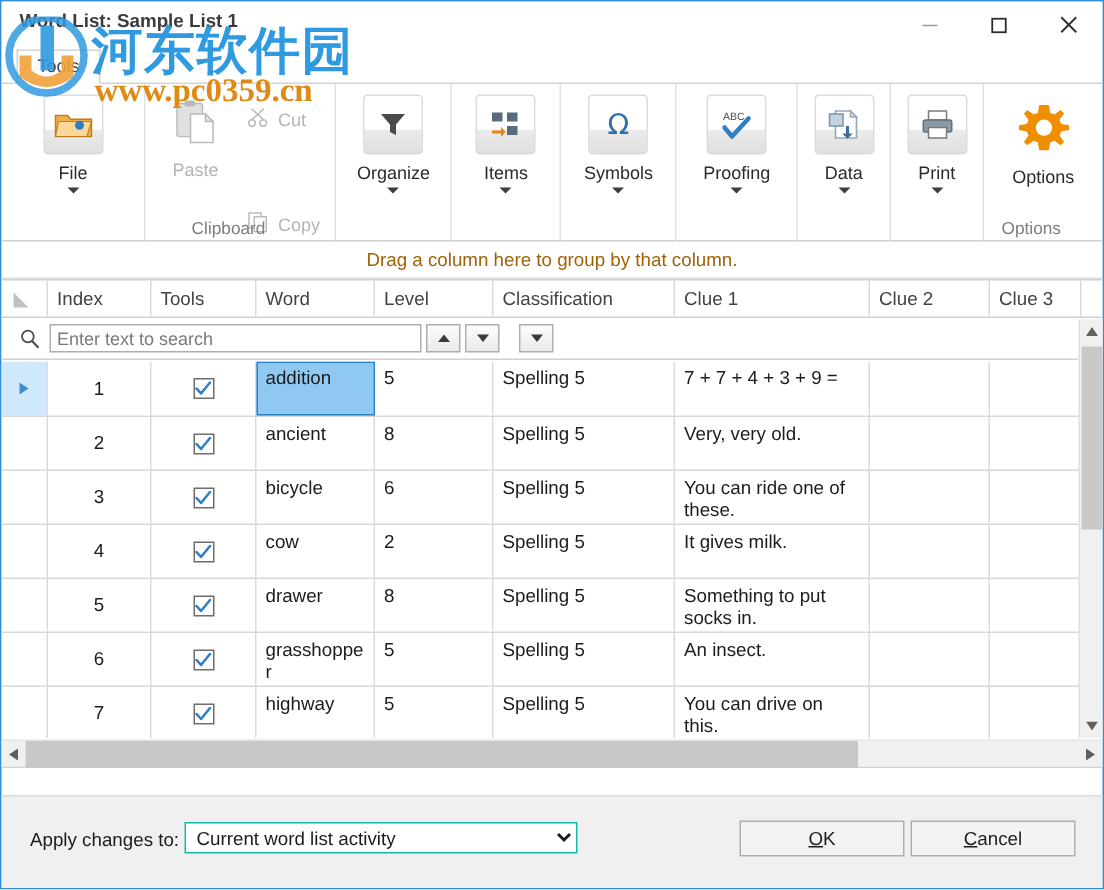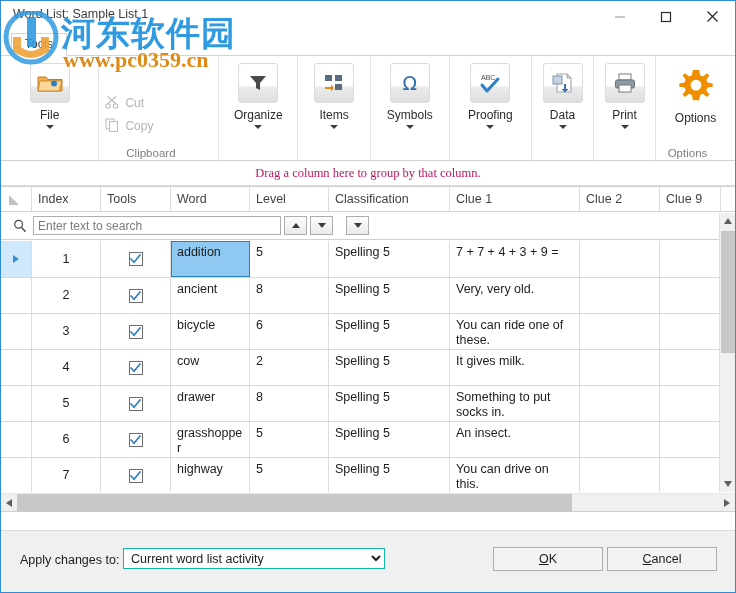--- a/index.html
+++ b/index.html
@@ -18,21 +18,21 @@
     border: 1px solid #2f8ddc;
     background: #ffffff;
     overflow: hidden;
   }
 
   
   #titlebar {
     position: relative;
     height: 31px;
     background: #ffffff;
-    display: flex; align-items: flex-start;
+    display: flex; align-items: flex-start; font-weight: bold;
   }
   #title-text {
     padding: 6px 0 0 12px;
     font-size: 12.5px;
     color: #3c3c3c;
     white-space: nowrap;
   }
   #win-controls {
     position: absolute; right: 0; top: 0;
     display: flex; height: 31px;
@@ -116,39 +116,38 @@
     border-top: 4px solid #3c3c3c;
   }
   
   .clip-wrap { display: flex; padding-top: 6px; }
   .paste-btn {
     width: 62px;
     display: flex; flex-direction: column; align-items: center;
     cursor: default;
   }
   .paste-label { font-size: 12px; color: #b4b4b4; margin-top: 4px; }
-  .clip-small-col { display: flex; flex-direction: column; justify-content: center; padding-top: 6px; }
+  .clip-small-col { display: flex; flex-direction: column; justify-content: space-between; padding-top: 6px; }
   .clip-small {
     display: flex; align-items: center; gap: 6px;
     padding: 3px 8px 3px 4px;
     font-size: 12px;
     color: #b4b4b4;
     cursor: default;
   }
   .options-btn { width: 78px; padding-top: 10px; }
 
   
   #grouppanel {
     height: 25px;
     background: #ffffff;
     border-bottom: 1px solid #dfdfdf;
     display: flex; align-items: center; justify-content: center;
     font-size: 12.5px;
-    color: #be185d;
-    font-family: Liberation Serif, serif;
+    color: #a16207;
   }
 
   
   #gridwrap {
     position: relative;
     height: 326px;
     background: #ffffff;
     border-bottom: 1px solid #cfcfcf;
   }
   #headerrow {
@@ -371,20 +370,31 @@
             <circle cx="17" cy="11.5" r="3" fill="#2f7fc6"></circle>
           </svg>
         </div>
         <div class="rlabel">File</div>
         <div class="rcaret"></div>
       </div>
     </div>
 
     <div class="rgroup" style="width:127px;">
       <div class="clip-wrap">
+        <div class="paste-btn">
+          <div class="ricon plain">
+            <svg width="30" height="32" viewBox="0 0 30 32">
+              <rect x="3" y="3" width="17" height="22" rx="1.5" fill="#e0e0e0" stroke="#bdbdbd" stroke-width="1"></rect>
+              <rect x="8" y="1" width="7" height="4" rx="1" fill="#b9b9b9"></rect>
+              <path d="M12 10 L22 10 L27 15 L27 29 L12 29 Z" fill="#ffffff" stroke="#b9b9b9" stroke-width="1"></path>
+              <path d="M22 10 L22 15 L27 15 Z" fill="#e6e6e6" stroke="#b9b9b9" stroke-width="1"></path>
+            </svg>
+          </div>
+          <div class="paste-label">Paste</div>
+        </div>
         <div class="clip-small-col">
           <div class="clip-small">
             <span>
               <svg width="14" height="14" viewBox="0 0 14 14">
                 <circle cx="3" cy="11" r="2.2" fill="none" stroke="#bcbcbc" stroke-width="1.1"></circle>
                 <circle cx="10.5" cy="11" r="2.2" fill="none" stroke="#bcbcbc" stroke-width="1.1"></circle>
                 <line x1="2.6" y1="9" x2="11" y2="1.5" stroke="#bcbcbc" stroke-width="1.1"></line>
                 <line x1="11" y1="9" x2="2.6" y2="1.5" stroke="#bcbcbc" stroke-width="1.1"></line>
               </svg>
             </span>
@@ -511,21 +521,21 @@
             <path d="M2 2 L12 12 L2 12 Z" fill="#c2c2c2"></path>
           </svg>
         </div>
         <div class="hcell" style="width: 69px; flex: 0 0 69px;">Index</div>
         <div class="hcell" style="width: 70px; flex: 0 0 70px;">Tools</div>
         <div class="hcell" style="width: 79px; flex: 0 0 79px;">Word</div>
         <div class="hcell" style="width: 79px; flex: 0 0 79px;">Level</div>
         <div class="hcell" style="width: 121px; flex: 0 0 121px;">Classification</div>
         <div class="hcell" style="width: 130px; flex: 0 0 130px;">Clue 1</div>
         <div class="hcell" style="width: 80px; flex: 0 0 80px;">Clue 2</div>
-        <div class="hcell" style="width: 61px; flex: 0 0 61px;">Clue 9</div>
+        <div class="hcell" style="width: 61px; flex: 0 0 61px;">Clue 3</div>
       </div>
 
     <div id="searchrow">
       <div id="search-icon">
         <svg width="14" height="14" viewBox="0 0 14 14">
           <circle cx="5.6" cy="5.3" r="3.9" fill="none" stroke="#4a4a4a" stroke-width="1.2"></circle>
           <line x1="8.4" y1="8.3" x2="12.6" y2="12.8" stroke="#4a4a4a" stroke-width="1.4"></line>
         </svg>
       </div>
       <input id="search-input" type="text" value="" placeholder="Enter text to search" style="">

